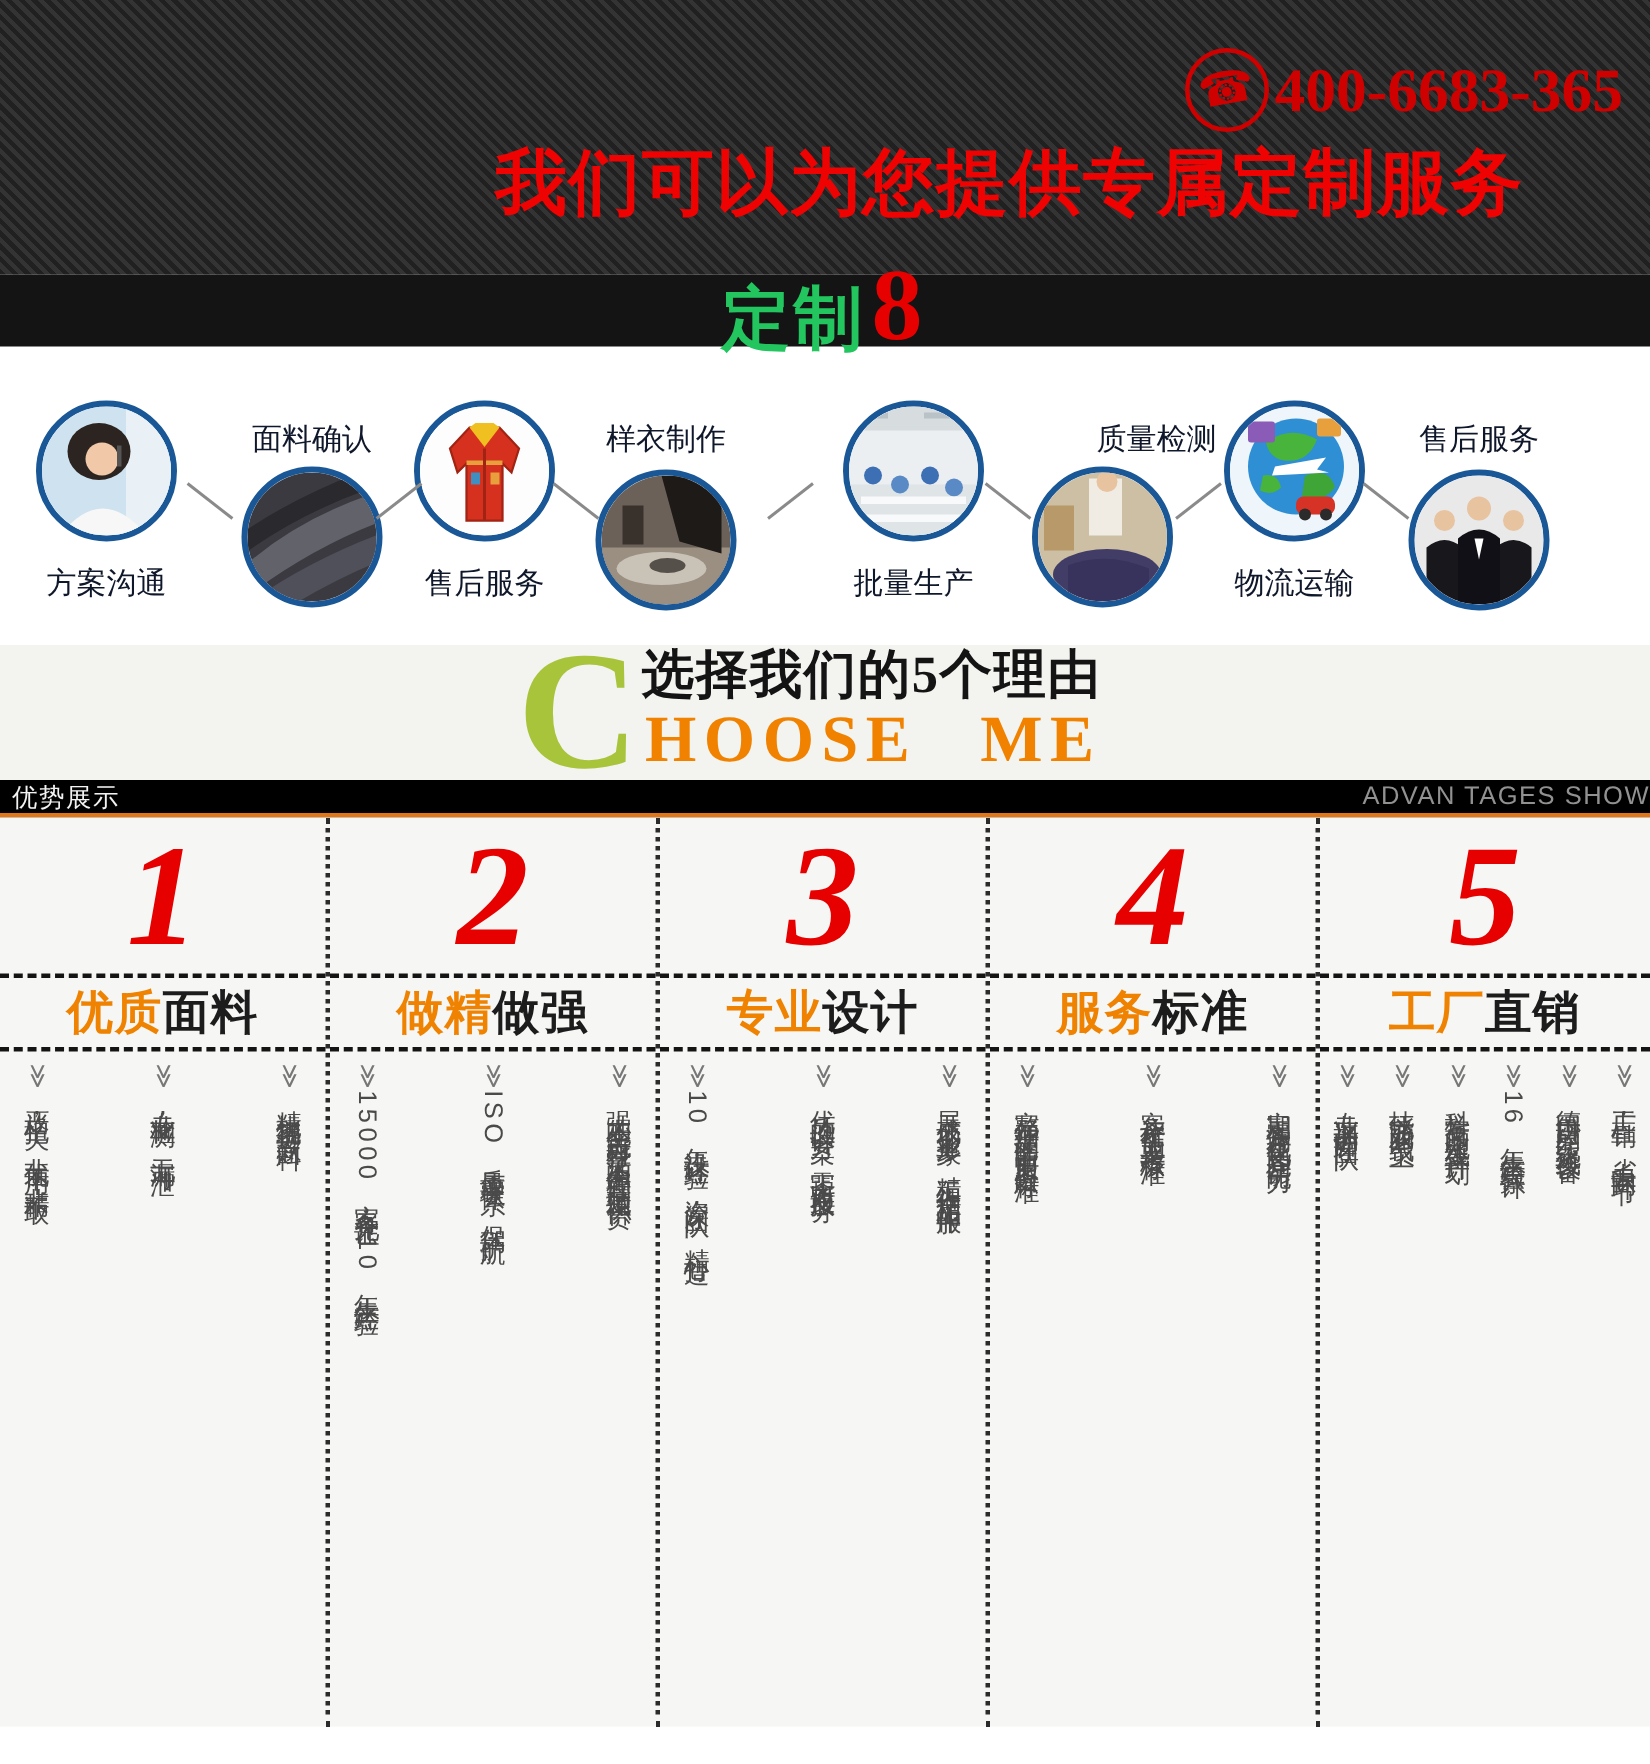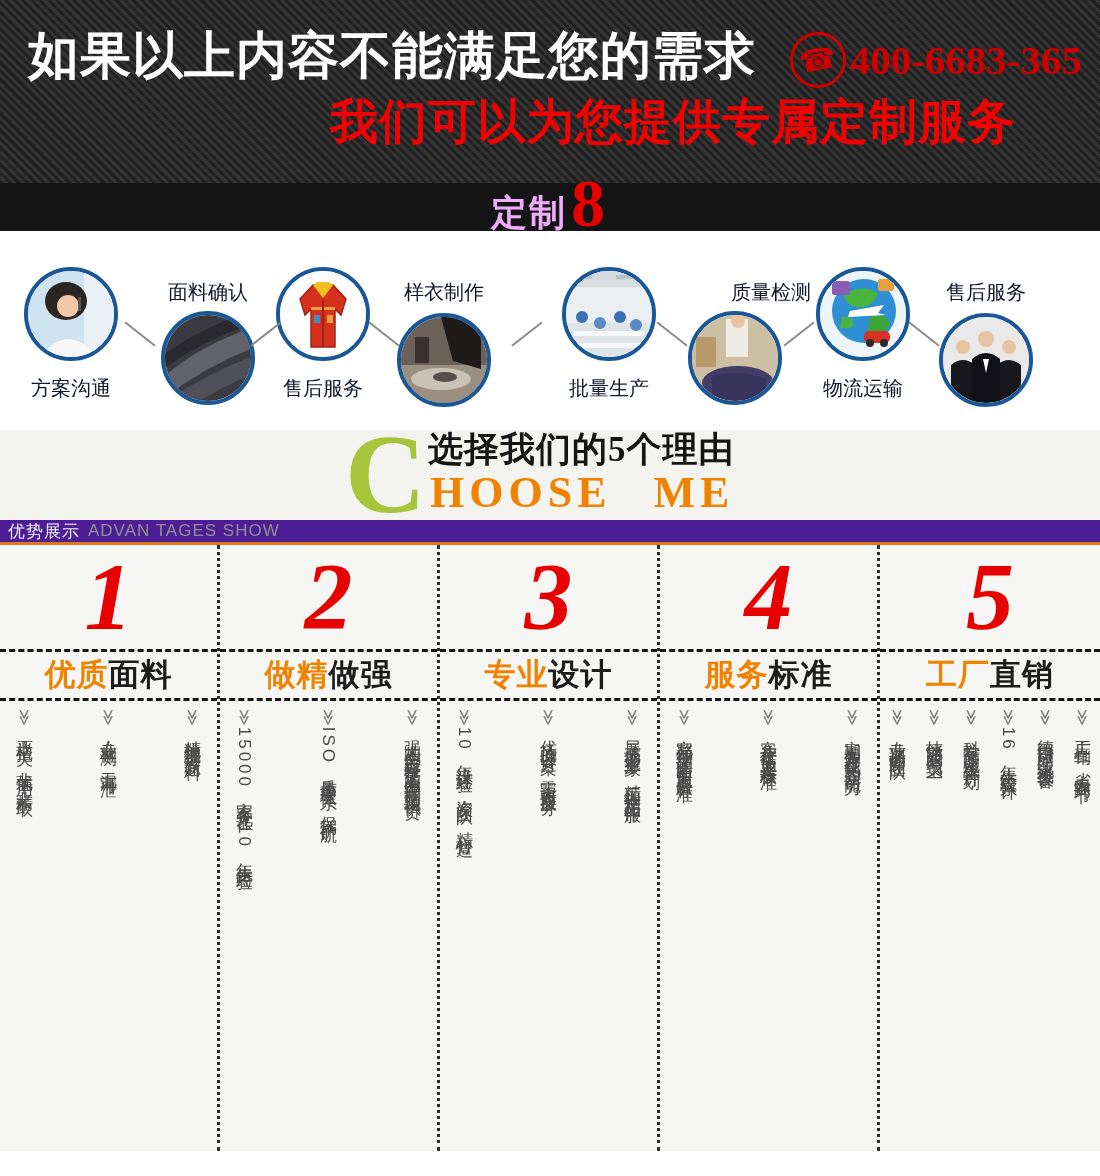--- a/index.html
+++ b/index.html
@@ -11,42 +11,42 @@
     background-image:repeating-linear-gradient(45deg,rgba(0,0,0,.28) 0 3px,rgba(255,255,255,.03) 3px 6px);}
   .headline{position:absolute;left:28px;top:22px;font-size:51px;font-weight:900;color:#fff;letter-spacing:1px;white-space:nowrap;}
   .phone-wrap{position:absolute;right:18px;top:32px;display:flex;align-items:center;gap:4px;}
   .phone-circle{width:50px;height:50px;border:3px solid #cf0000;border-radius:50%;display:flex;align-items:center;justify-content:center;}
   .phone-glyph{font-size:30px;color:#cf0000;transform:rotate(-10deg);line-height:1;}
   .phone-number{font-family:"Liberation Serif",serif;font-weight:700;font-size:41px;color:#cf0000;letter-spacing:0;white-space:nowrap;}
   .subheadline{position:absolute;left:330px;top:90px;font-size:48px;font-weight:900;color:#ee0202;letter-spacing:1px;white-space:nowrap;}
 
   
   .band{height:48px;background:#141414;display:flex;align-items:center;justify-content:center;overflow:visible;position:relative;z-index:2;}
-  .band .b-txt{font-size:36px;font-weight:900;color:#f0abfc;letter-spacing:2px;margin-top:12px;}
+  .band .b-txt{font-size:46px;font-weight:900;color:#22c55e;letter-spacing:2px;margin-top:12px;}
   .band .b-eight{font-family:"Liberation Serif",serif;font-size:68px;font-weight:900;color:#e60000;line-height:40px;position:relative;top:-4px;margin:0 4px;}
 
   
   .process{position:relative;height:199px;background:#fff;}
   .pcircle{position:absolute;width:94px;height:94px;box-sizing:border-box;border:4px solid #1a5796;border-radius:50%;overflow:hidden;background:#fff;}
   .pcircle svg{display:block;width:86px;height:86px;}
   .plabel{position:absolute;width:120px;margin-left:-13px;text-align:center;font-size:20px;color:#0f172a;white-space:nowrap;}
   .connector{position:absolute;width:38px;height:0;border-top:2px solid #8a8a8a;}
   .c-down{transform:rotate(38deg);}
   .c-up{transform:rotate(-38deg);}
 
   
   .choose{height:90px;background:#f3f3f0;position:relative;}
   .choose-inner{position:absolute;left:345px;top:-2px;display:flex;}
   .choose-c{font-family:"Liberation Serif",serif;font-weight:700;font-size:112px;line-height:92px;color:#a7c43a;}
   .choose-right{margin-left:2px;text-align:right;}
   .choose-cn{font-family:"Liberation Serif",serif;font-weight:900;font-size:35px;color:#141414;letter-spacing:1px;line-height:44px;}
   .choose-en{font-family:"Liberation Serif",serif;font-weight:900;font-size:44px;color:#f08200;letter-spacing:5px;word-spacing:26px;line-height:42px;}
 
   
-  .advbar{height:22px;background:#4c1d95;border-bottom:3px solid #e0761a;display:flex;align-items:center;padding-left:8px;box-sizing:content-box;}
+  .advbar{height:22px;background:#000000;border-bottom:3px solid #e0761a;display:flex;align-items:center;padding-left:8px;box-sizing:content-box;justify-content:space-between;}
   .advbar .cn{font-size:17px;color:#f2f2f2;letter-spacing:1px;}
   .advbar .en{font-size:17px;color:#919191;margin-left:8px;letter-spacing:1px;}
 
   
   .columns{display:grid;grid-template-columns:repeat(5,220px);background:#f6f6f4;height:606px;}
   .col{box-sizing:border-box;}
   .col:not(:last-child){border-right:3px dotted #2b2b2b;}
   .num{height:104px;display:flex;align-items:center;justify-content:center;
        font-family:"Liberation Serif",serif;font-style:italic;font-weight:700;font-size:96px;color:#e60000;line-height:104px;}
   .head{height:46px;border-top:3px dashed #141414;border-bottom:3px dashed #141414;
@@ -56,21 +56,20 @@
   .strips.tight{padding:8px 9px 0 9px;}
   .strip{writing-mode:vertical-rl;text-orientation:mixed;font-size:17px;line-height:1;letter-spacing:3px;color:#4a4a4a;white-space:nowrap;}
   .chev{color:#777;font-size:16px;letter-spacing:1px;}
 </style>
 </head>
 <body>
 
 <div class="page">
 
   <div class="banner">
-    <div class="headline">如果以上内容不能满足您的需求</div>
     <div class="phone-wrap">
       <span class="phone-circle">
         <span class="phone-glyph">☎</span>
       </span>
       <span class="phone-number">400-6683-365</span>
     </div>
     <div class="subheadline">我们可以为您提供专属定制服务</div>
   </div>
 
   <div class="band">

